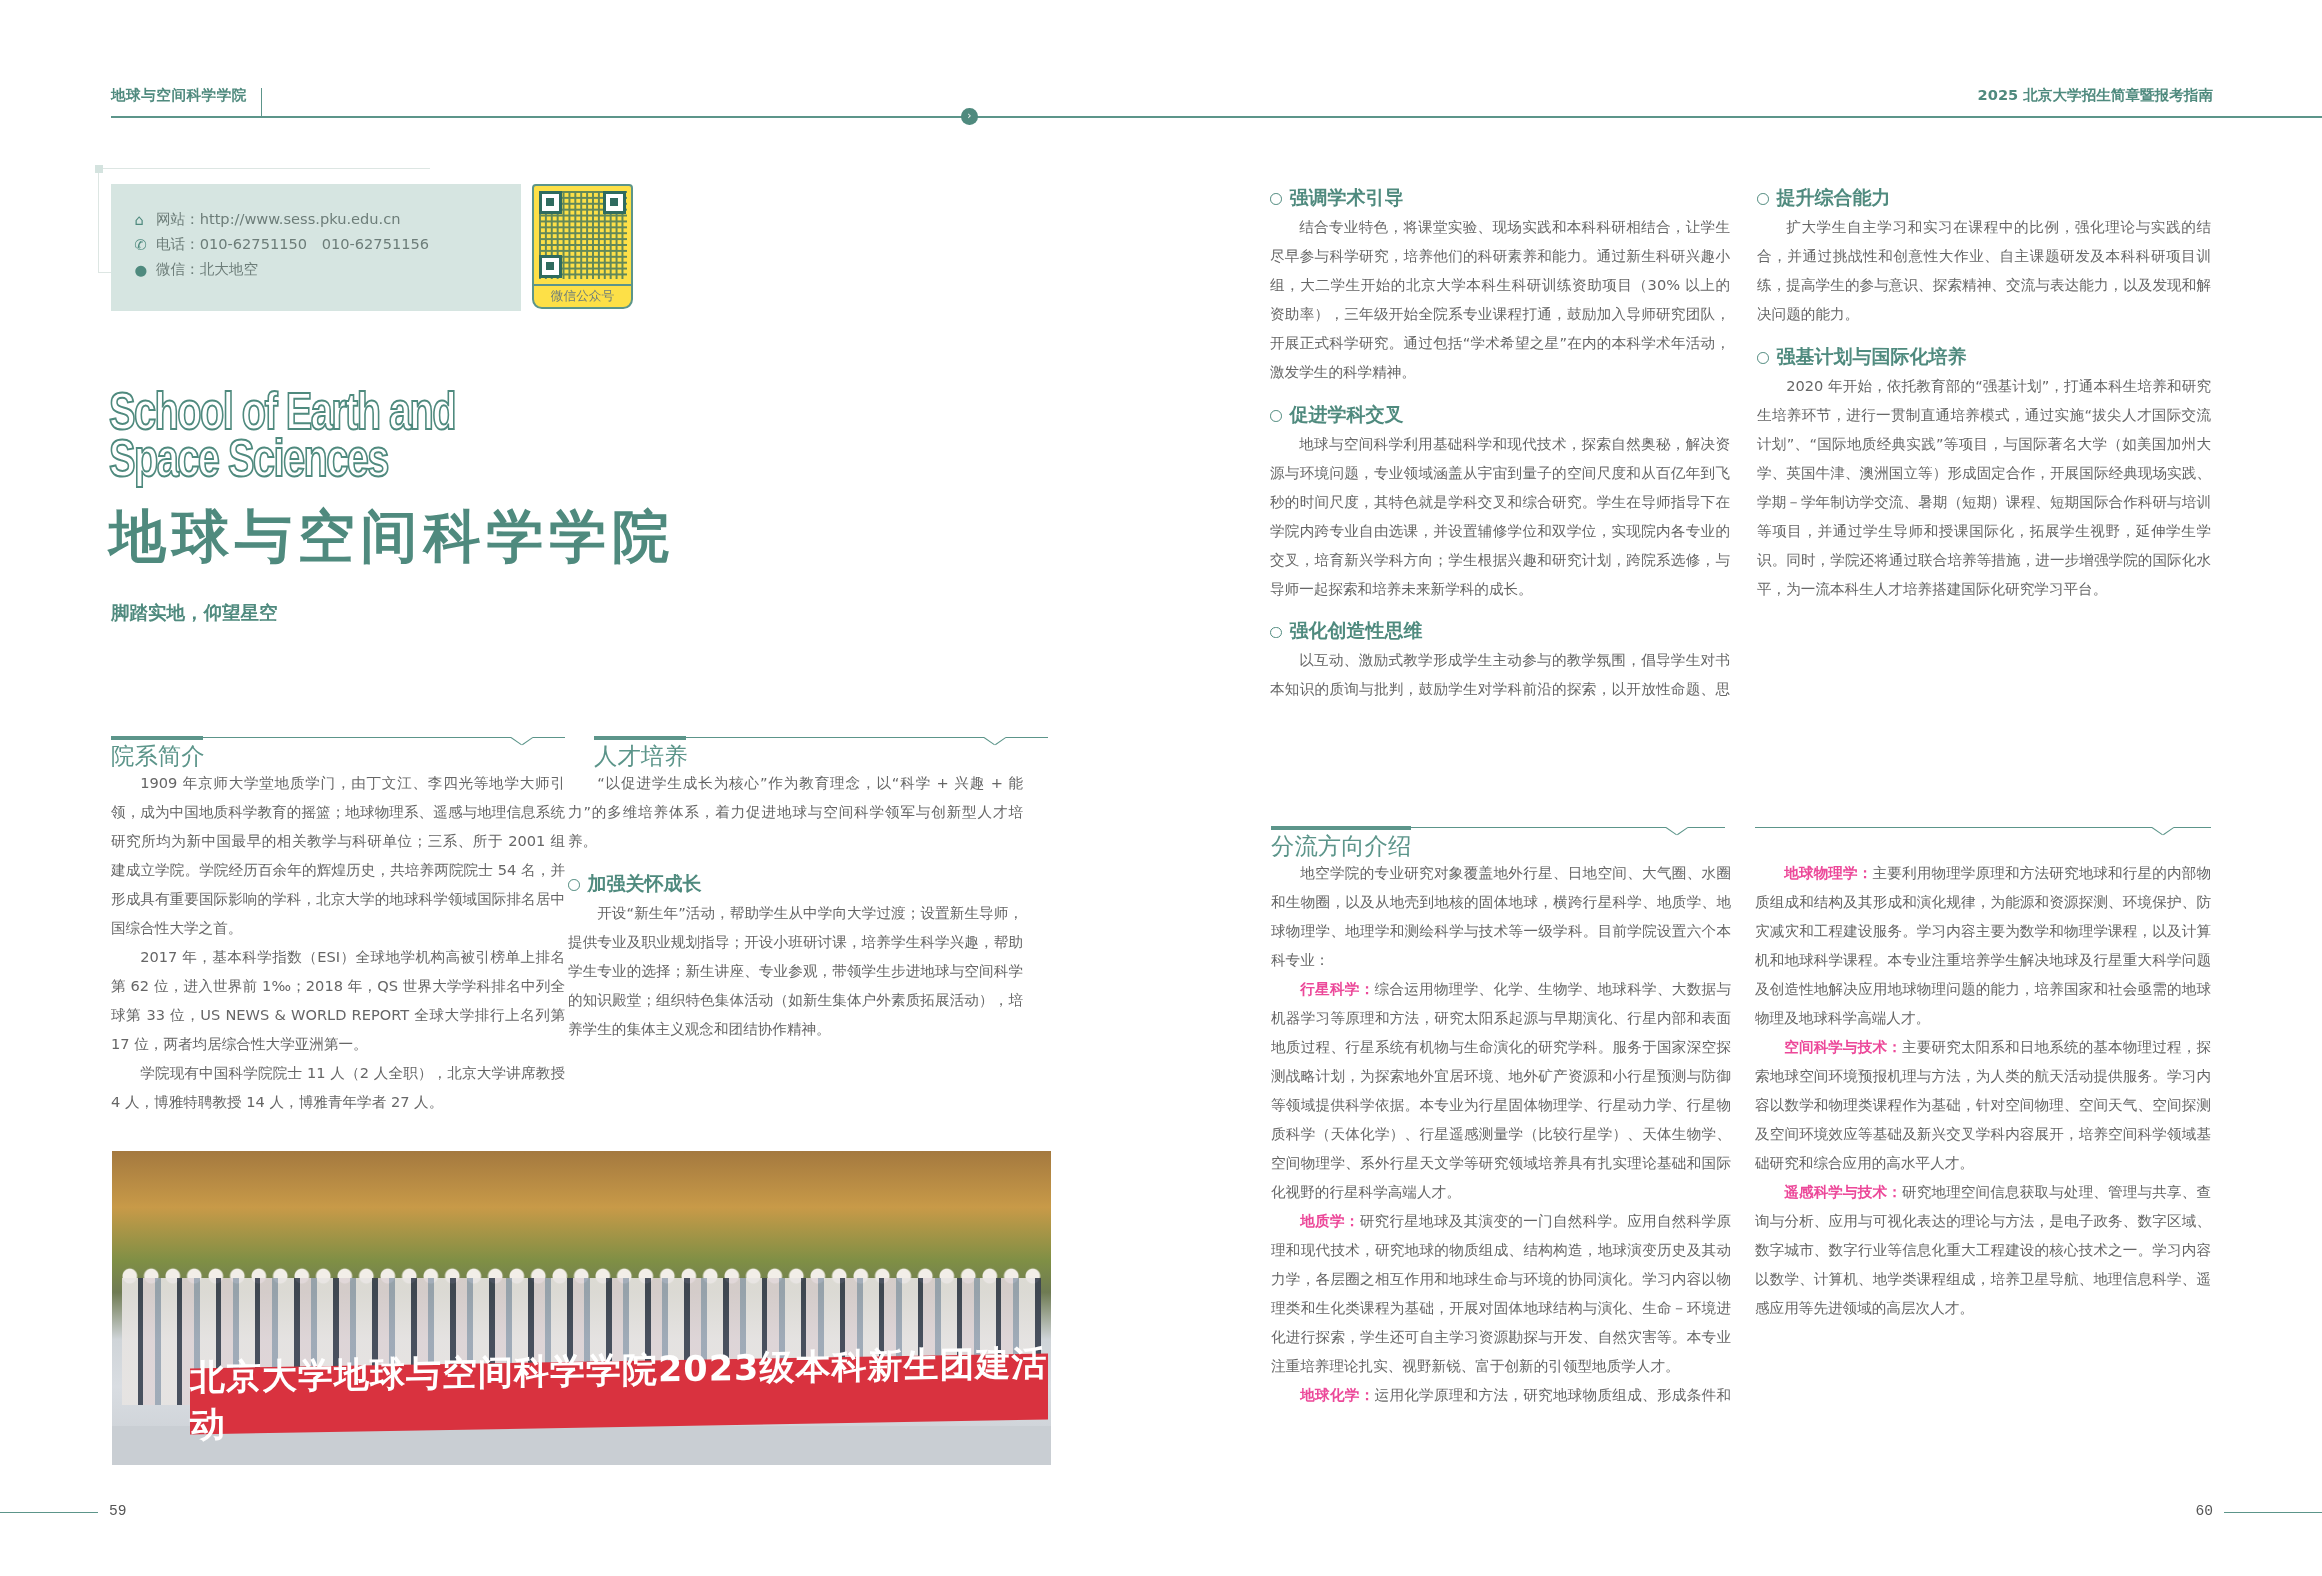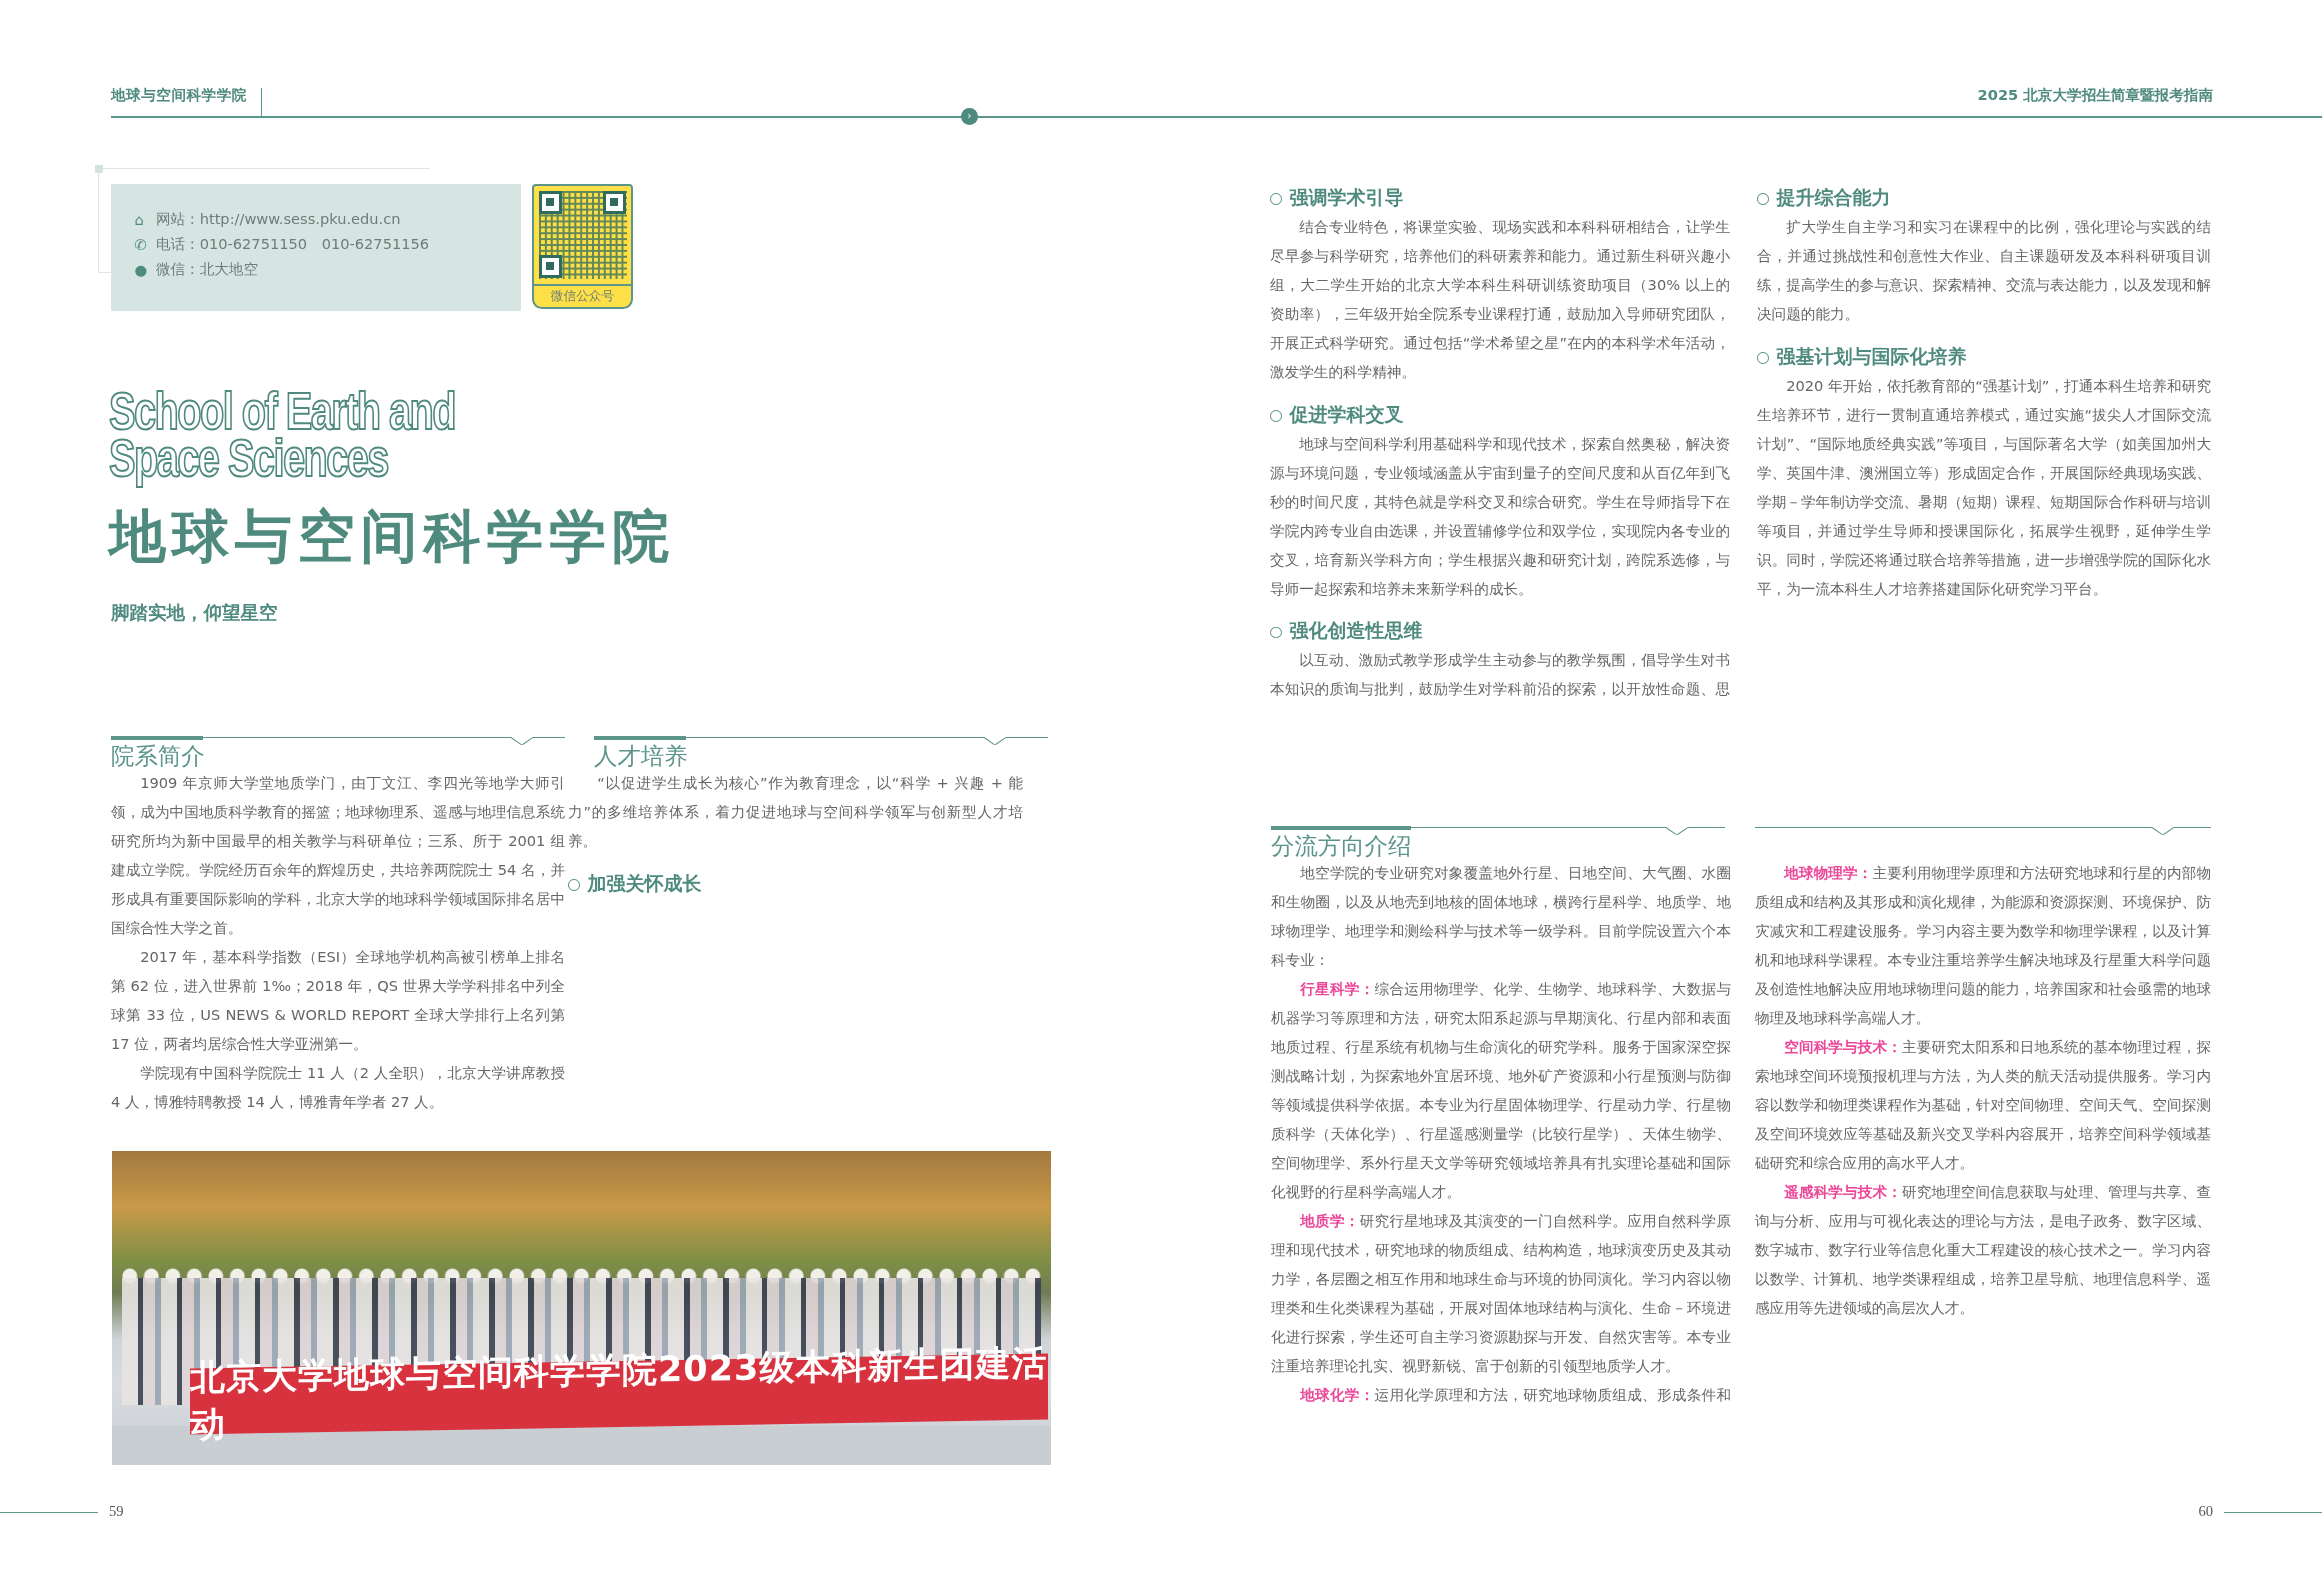--- a/index.html
+++ b/index.html
@@ -57,21 +57,21 @@
   .photo .crowd { position: absolute; left: 9.8px; right: 9.8px; top: 127px; height: 127px;
     background: repeating-linear-gradient(90deg, #e7e4e2 0 15.6px, #394150 15.6px 21.5px, #dfd5d7 21.5px 33px, #9aa6b4 33px 39px); opacity: .9; }
   .photo .heads { position: absolute; left: 9.8px; right: 9.8px; top: 115px; height: 19.5px;
     background: radial-gradient(circle at 7.8px 9.8px, #f2eee8 6.8px, transparent 7.8px) 0 0/21.5px 19.5px; }
   .photo .banner { position: absolute; left: 78px; top: 210px; width: 858px; height: 66px; background: #d9323f; transform: skewY(-1deg); display: flex; align-items: center; justify-content: center; color: #fff; font-weight: bold; font-size: 35px; letter-spacing: 1px; }
   .photo .ground { position: absolute; left: 0; right: 0; bottom: 0; height: 39px; background: #c9ced3; }
 
   
   .foot-line-l { position: absolute; left: 0; top: 1512px; width: 98px; height: 1px; background: #5c958a; }
   .foot-line-r { position: absolute; right: 0; top: 1512px; width: 98px; height: 1px; background: #5c958a; }
-  .page-no { position: absolute; top: 1503px; font-family: Liberation Serif, serif; font-size: 14.6px; color: #555; }
+  .page-no { position: absolute; top: 1503px; font-family: Liberation Mono, monospace; font-size: 14.6px; color: #555; }
 </style>
 </head>
 <body>
 
 <div class="run-left">地球与空间科学学院</div>
 <div class="run-left-tick"></div>
 <div class="run-right">2025 北京大学招生简章暨报考指南</div>
 <div class="head-rule"></div>
 <div class="head-knob">›</div>
 
@@ -119,20 +119,21 @@
 
 <div class="sec-head" style="left:594px;top:692px;width:454px;">
   <div class="t">人才培养</div>
   <div class="rule"></div>
   <div class="bar" style="width:92px;"></div>
   <div class="notch" style="left:390px;"></div>
 </div>
 <div class="col" style="left:568px;top:768px;width:455px;">
   <p>“以促进学生成长为核心”作为教育理念，以“科学 + 兴趣 + 能力”的多维培养体系，着力促进地球与空间科学领军与创新型人才培养。</p>
   <div class="sub-h"><span class="circ"></span><span>加强关怀成长</span></div>
+  <p>开设“新生年”活动，帮助学生从中学向大学过渡；设置新生导师，提供专业及职业规划指导；开设小班研讨课，培养学生科学兴趣，帮助学生专业的选择；新生讲座、专业参观，带领学生步进地球与空间科学的知识殿堂；组织特色集体活动（如新生集体户外素质拓展活动），培养学生的集体主义观念和团结协作精神。</p>
 </div>
 
 <div class="photo">
   <div class="heads"></div>
   <div class="crowd"></div>
   <div class="ground"></div>
   <div class="banner">北京大学地球与空间科学学院2023级本科新生团建活动</div>
 </div>
 
 <div class="col" style="left:1270px;top:183px;width:460px;">

